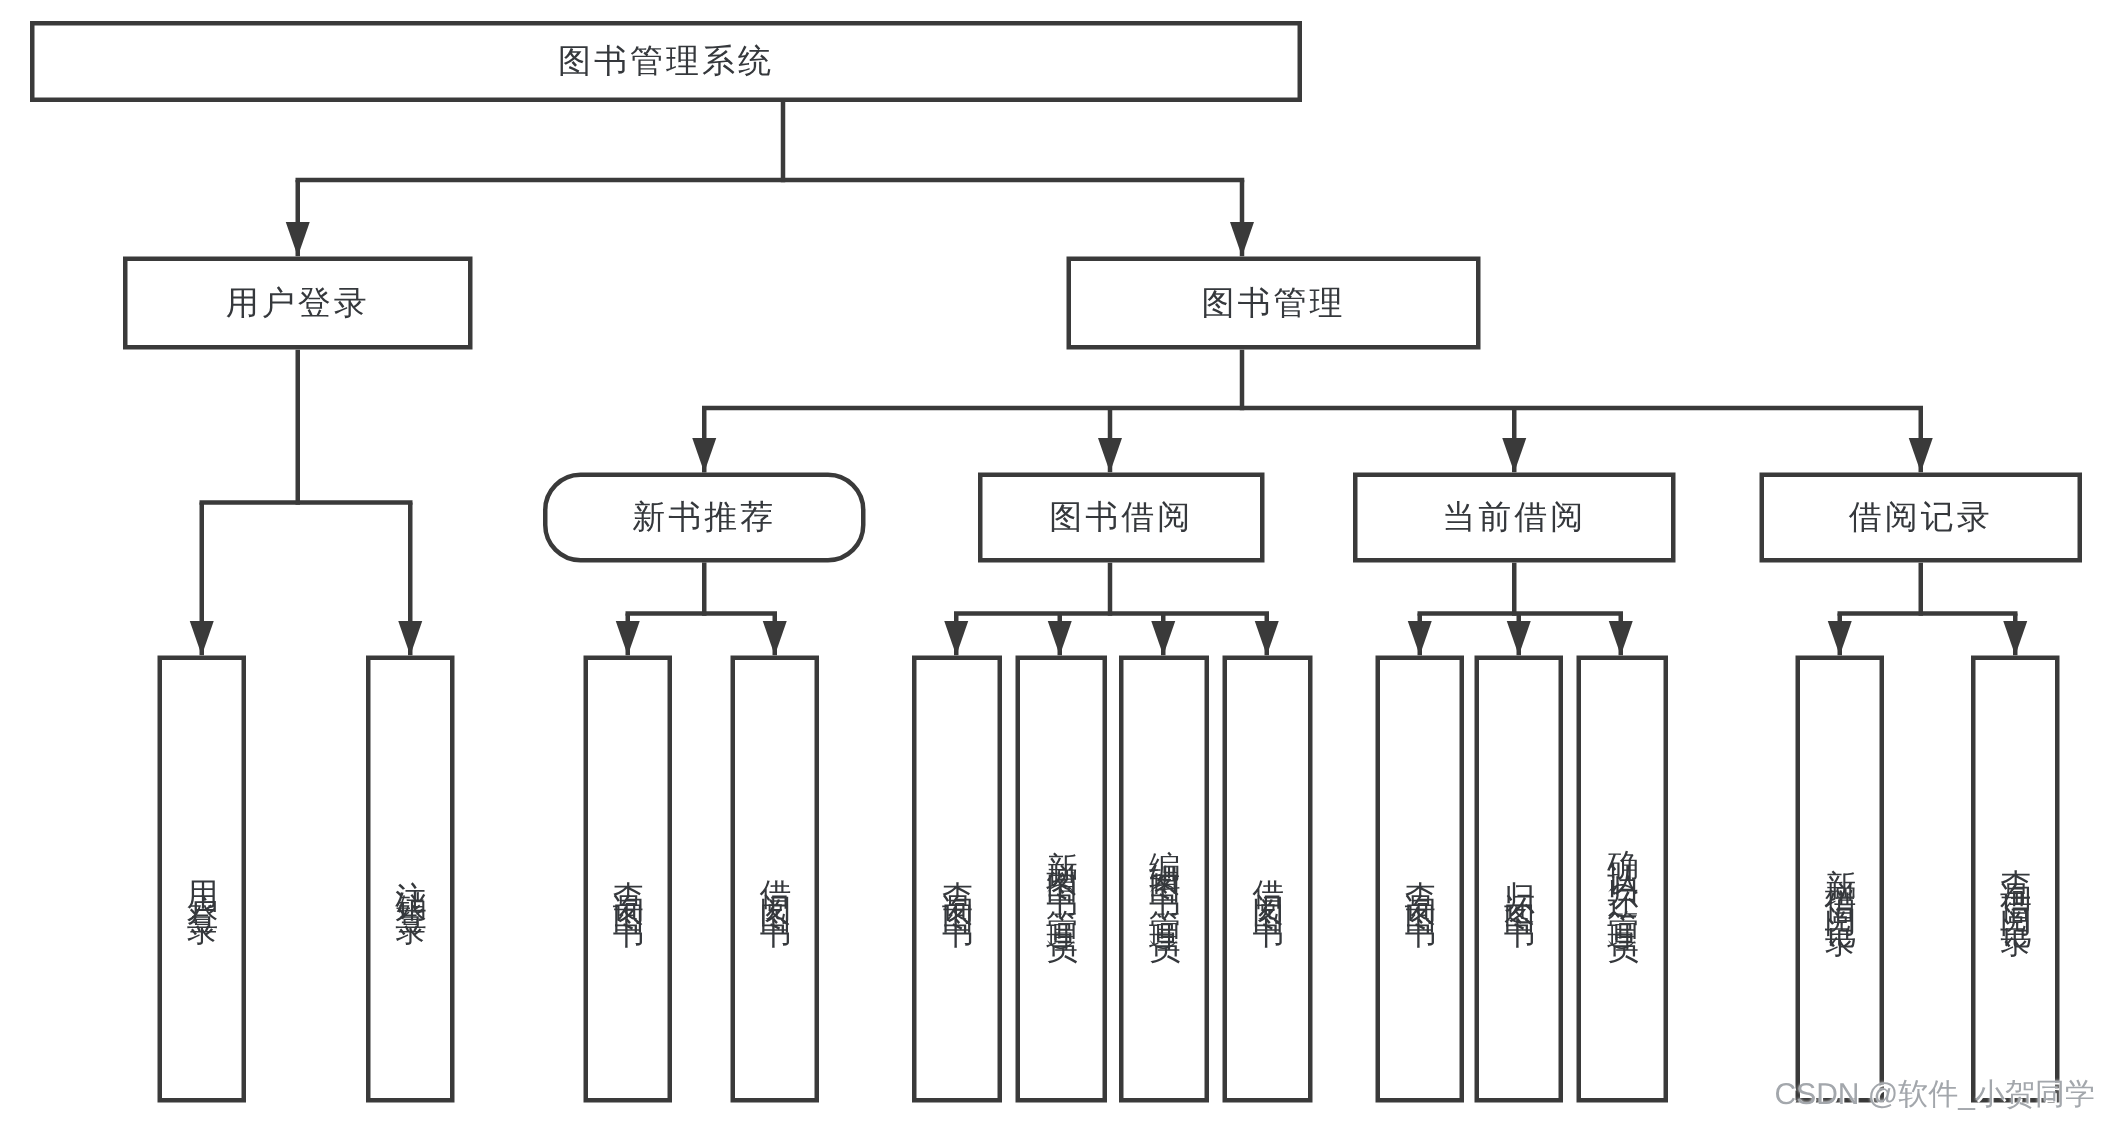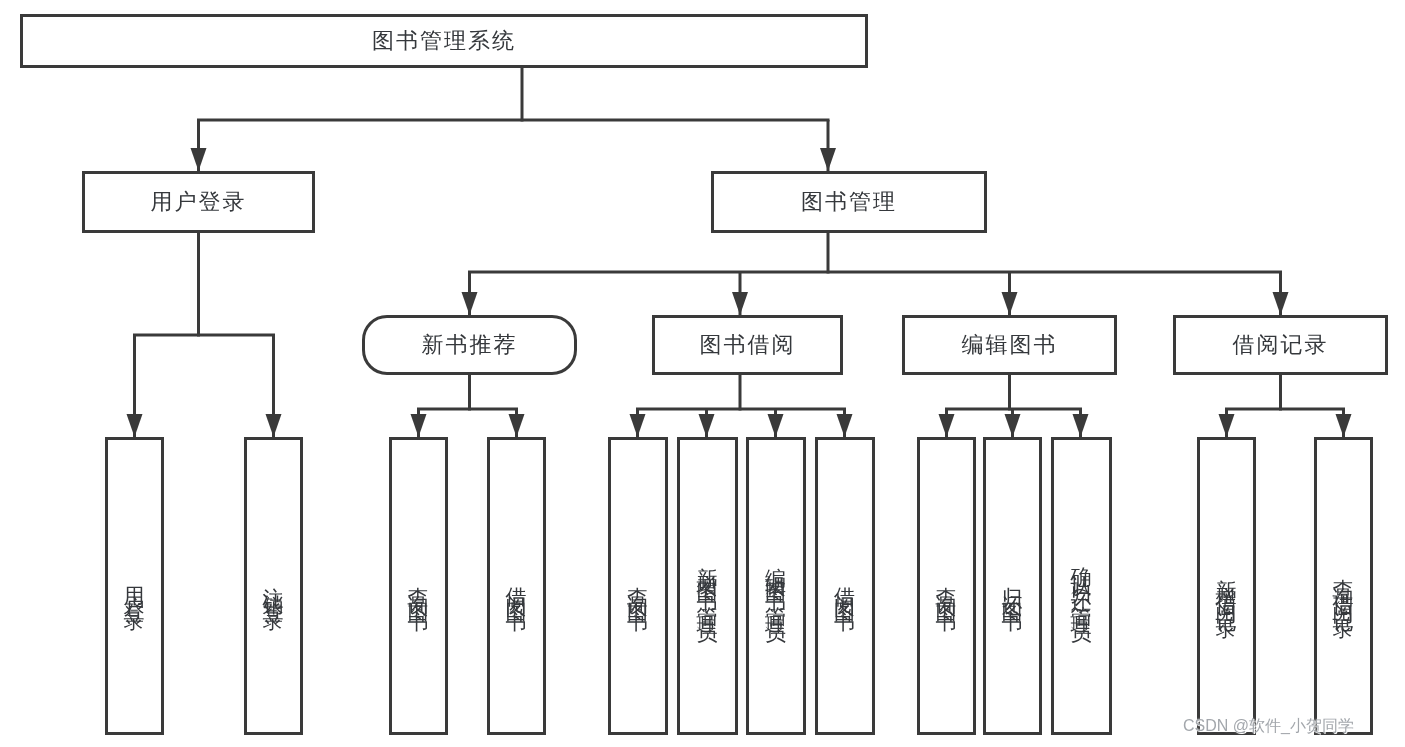--- a/index.html
+++ b/index.html
@@ -15,21 +15,21 @@
     display:flex;align-items:center;justify-content:center;
     color:#35383c;text-align:center;
   }
   .h-node{font-size:22px;letter-spacing:2px;white-space:nowrap;}
   .v-node{
     writing-mode:vertical-rl;
     font-size:21px;letter-spacing:8px;line-height:1;
   }
   .watermark{
     position:absolute;left:1183px;top:716px;
-    font-size:16px;color:#a3a7ac;white-space:nowrap;
+    font-size:20px;color:#a3a7ac;white-space:nowrap;
     text-shadow:0 0 2px #ffffff,1px 1px 0 #ffffff;
   }
 </style>
 </head>
 <body>
 
 <svg class="connectors" viewBox="0 0 1405 747" xmlns="http://www.w3.org/2000/svg">
   <defs>
     <marker id="arrow" markerUnits="userSpaceOnUse" markerWidth="26" markerHeight="18" refX="23" refY="9" orient="auto">
       <path d="M0,1 L23,9 L0,17 Z" fill="#3a3a3a"></path>
@@ -79,21 +79,21 @@
   </g>
 </svg>
 
 <div class="node h-node" style="left:20px;top:14px;width:848px;height:54px;">图书管理系统</div>
 
 <div class="node h-node" style="left:82px;top:171px;width:233px;height:62px;">用户登录</div>
 <div class="node h-node" style="left:711px;top:171px;width:276px;height:62px;">图书管理</div>
 
 <div class="node h-node" style="left:362px;top:315px;width:215px;height:60px;border-radius:25px;">新书推荐</div>
 <div class="node h-node" style="left:632px;top:315px;width:191px;height:60px;margin-left:20px;">图书借阅</div>
-<div class="node h-node" style="left:902px;top:315px;width:215px;height:60px;">编辑图书</div>
+<div class="node h-node" style="left:902px;top:315px;width:215px;height:60px;">当前借阅</div>
 <div class="node h-node" style="left:1173px;top:315px;width:215px;height:60px;">借阅记录</div>
 
 <div class="node v-node" style="left:105px;top:437px;width:59px;height:298px;">用户登录</div>
 <div class="node v-node" style="left:244px;top:437px;width:59px;height:298px;">注销登录</div>
 
 <div class="node v-node" style="left:389px;top:437px;width:59px;height:298px;">查询图书</div>
 <div class="node v-node" style="left:487px;top:437px;width:59px;height:298px;">借阅图书</div>
 
 <div class="node v-node" style="left:608px;top:437px;width:60px;height:298px;">查询图书</div>
 <div class="node v-node" style="left:677px;top:437px;width:61px;height:298px;">新增图书（管理员）</div>

